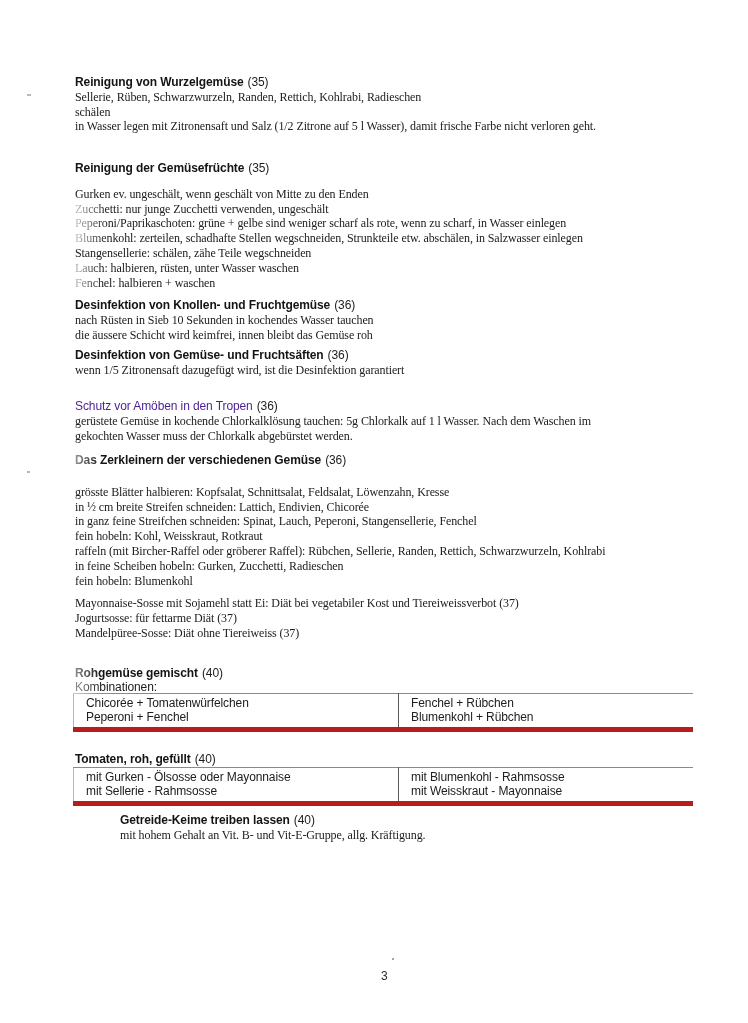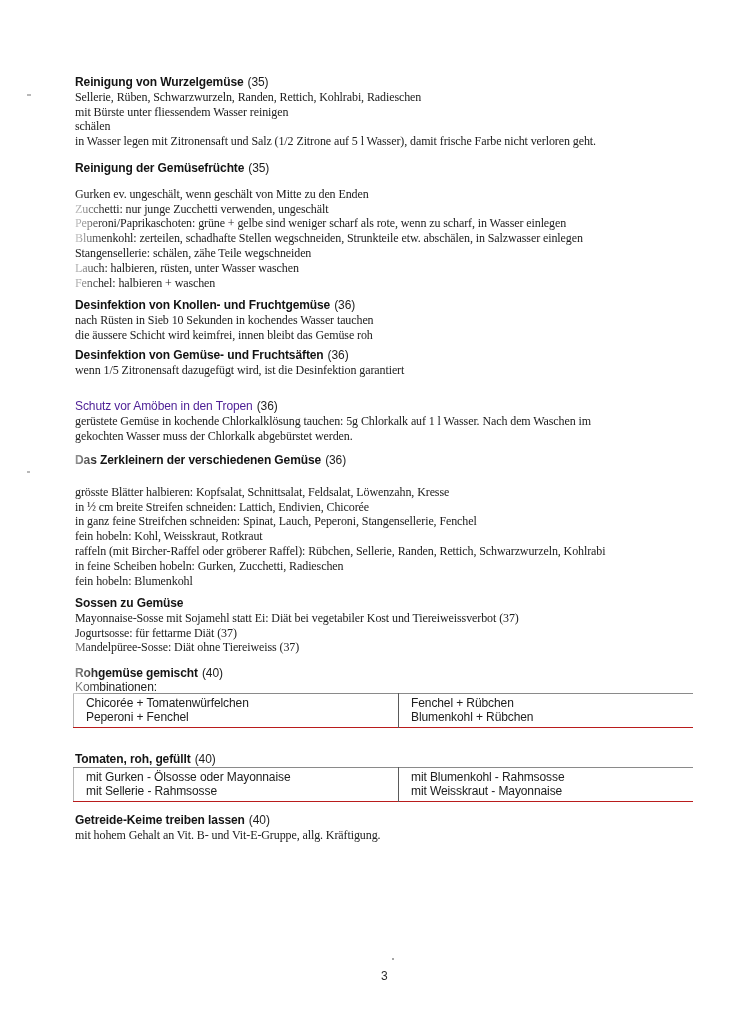--- a/index.html
+++ b/index.html
@@ -19,34 +19,34 @@
   .s2{top:161px;}
   .s2 .h{margin-bottom:11px;}
   .s3{top:298px;}
   .s4{top:348px;}
   .s5{top:399px;}
   .s6{top:453px;}
   .s6 .h{margin-bottom:17px;}
   .s7{top:596px;}
   .s8{top:666px;}
   .s9{top:752px;}
-  .s10{top:813px;}
+  .s10{top:813px;margin-left:45px;}
   .h{white-space:nowrap;color:#141414;}
   .h .b{font-weight:bold;}
   .h .n{margin-left:4px;font-weight:normal;color:#1c1c1c;}
   .h.reg .b{font-weight:normal;color:#4c1d95;}
   .ln{white-space:nowrap;font-family:Liberation Serif, serif;}
   .sub{white-space:nowrap;line-height:12px;}
   table.tbl{
     border-collapse:collapse;
     table-layout:fixed;
     width:620px;
     margin-left:-2px;
     border-top:1px solid #8a8a8a;
-    border-bottom:1px solid #b91c1c;
+    border-bottom:5px solid #b91c1c;
     border-left:1px solid #b5b5b5;
     padding-left:20px;
   }
   table.tbl td{
     padding:0 0 0 12px;
     line-height:14.6px;
     white-space:nowrap;
     overflow:hidden;
     vertical-align:top;
   }
@@ -73,21 +73,20 @@
   .speck-3{left:392px;top:958px;width:2px;height:2px;background:rgba(0,0,0,.35);}
 </style>
 </head>
 <body>
 
 <div class="page">
 
   <section class="sec s1">
     <div class="h"><span class="b">Reinigung von Wurzelgemüse</span><span class="n">(35)</span></div>
     <div class="ln">Sellerie, Rüben, Schwarzwurzeln, Randen, Rettich, Kohlrabi, Radieschen</div>
-    <div class="ln">mit Bürste unter fliessendem Wasser reinigen</div>
     <div class="ln">schälen</div>
     <div class="ln">in Wasser legen mit Zitronensaft und Salz (1/2 Zitrone auf 5 l Wasser), damit frische Farbe nicht verloren geht.</div>
   </section>
 
   <section class="sec s2">
     <div class="h"><span class="b">Reinigung der Gemüsefrüchte</span><span class="n">(35)</span></div>
     <div class="ln">Gurken ev. ungeschält, wenn geschält von Mitte zu den Enden</div>
     <div class="ln">Zucchetti: nur junge Zucchetti verwenden, ungeschält</div>
     <div class="ln">Peperoni/Paprikaschoten: grüne + gelbe sind weniger scharf als rote, wenn zu scharf, in Wasser einlegen</div>
     <div class="ln">Blumenkohl: zerteilen, schadhafte Stellen wegschneiden, Strunkteile etw. abschälen, in Salzwasser einlegen</div>
@@ -118,21 +117,20 @@
     <div class="ln">grösste Blätter halbieren: Kopfsalat, Schnittsalat, Feldsalat, Löwenzahn, Kresse</div>
     <div class="ln">in ½ cm breite Streifen schneiden: Lattich, Endivien, Chicorée</div>
     <div class="ln">in ganz feine Streifchen schneiden: Spinat, Lauch, Peperoni, Stangensellerie, Fenchel</div>
     <div class="ln">fein hobeln: Kohl, Weisskraut, Rotkraut</div>
     <div class="ln">raffeln (mit Bircher-Raffel oder gröberer Raffel): Rübchen, Sellerie, Randen, Rettich, Schwarzwurzeln, Kohlrabi</div>
     <div class="ln">in feine Scheiben hobeln: Gurken, Zucchetti, Radieschen</div>
     <div class="ln">fein hobeln: Blumenkohl</div>
   </section>
 
   <section class="sec s7">
-    <div class="h"><span class="b">Sossen zu Gemüse</span></div>
     <div class="ln">Mayonnaise-Sosse mit Sojamehl statt Ei: Diät bei vegetabiler Kost und Tiereiweissverbot (37)</div>
     <div class="ln">Jogurtsosse: für fettarme Diät (37)</div>
     <div class="ln">Mandelpüree-Sosse: Diät ohne Tiereiweiss (37)</div>
   </section>
 
   <section class="sec s8">
     <div class="h"><span class="b">Rohgemüse gemischt</span><span class="n">(40)</span></div>
     <div class="sub">Kombinationen:</div>
     <table class="tbl">
       <tbody>

